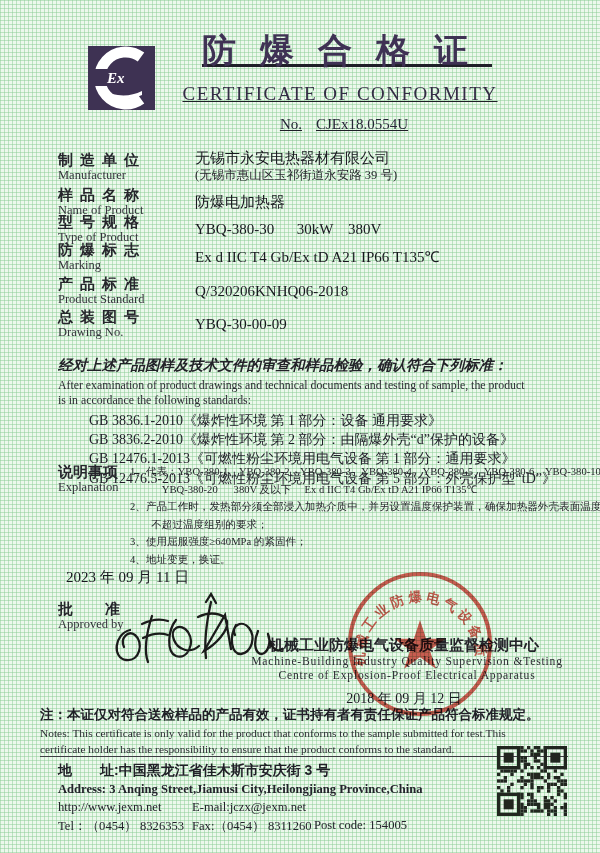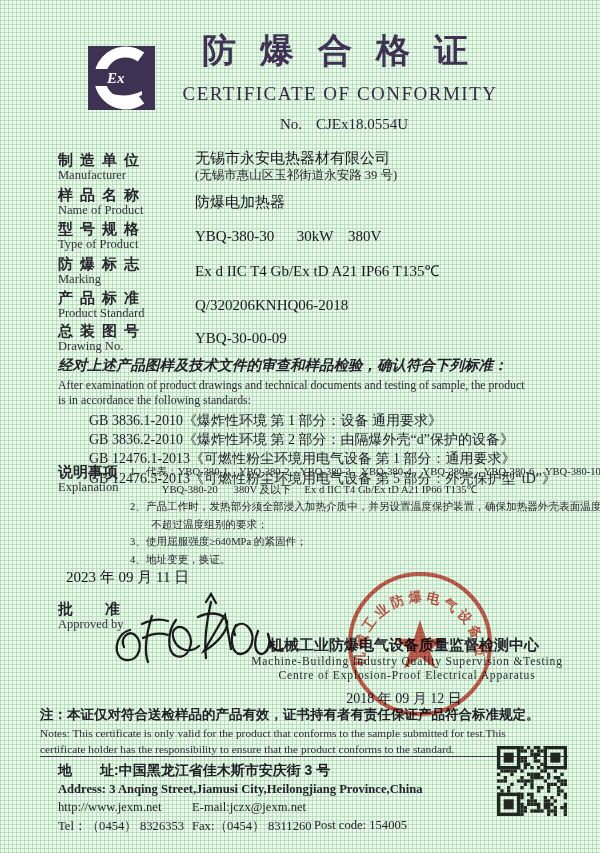--- a/index.html
+++ b/index.html
@@ -9,21 +9,21 @@
     color:#1f1f28;
     background-color:#ecf8ec;
     background-image:
       repeating-linear-gradient(0deg, rgba(140,205,150,.50) 0 1px, transparent 1px 4px),
       repeating-linear-gradient(90deg, rgba(140,205,150,.50) 0 1px, transparent 1px 4px);
   }
   .page{ position:relative; width:600px; height:853px; overflow:hidden; }
 
   
   .logo{ position:absolute; left:88px; top:46px; width:67px; height:64px; }
-  .titles{ position:absolute; left:140px; top:28px; width:400px; text-align:center; }
+  .titles{ position:absolute; left:140px; top:28px; width:400px; text-align:center;text-decoration:underline; }
   .title-cn{ font-family:"Liberation Sans", sans-serif; font-weight:bold; font-size:34px;
              letter-spacing:24px; padding-left:14px; color:#3f3254; white-space:nowrap; }
   .title-en{ margin-top:9px; font-size:19px; letter-spacing:1.5px; color:#342c45; white-space:nowrap; }
   .cert-no{ margin-top:11px; font-size:15px; color:#262637;padding-left:8px; }
   .cert-no .no-val{ margin-left:14px; }
 
   
   .fields{ position:absolute; left:58px; top:147px; width:512px; }
   .field-row{ display:flex; height:33px;align-items:center; }
   .field-row.tall{ height:38px; }
@@ -115,21 +115,21 @@
         <div class="f-note">(无锡市惠山区玉祁街道永安路 39 号)</div>
       </div>
     </div>
     <div class="field-row">
       <div class="f-label">
         <div class="label-cn">样品名称</div>
         <div class="label-en">Name of Product</div>
       </div>
       <div class="f-value">防爆电加热器</div>
     </div>
-    <div class="field-row" style="height:35px">
+    <div class="field-row" style="height:21px">
       <div class="f-label">
         <div class="label-cn">型号规格</div>
         <div class="label-en">Type of Product</div>
       </div>
       <div class="f-value">YBQ-380-30      30kW    380V</div>
     </div>
     <div class="field-row" style="height:35px">
       <div class="f-label">
         <div class="label-cn">防爆标志</div>
         <div class="label-en">Marking</div>

